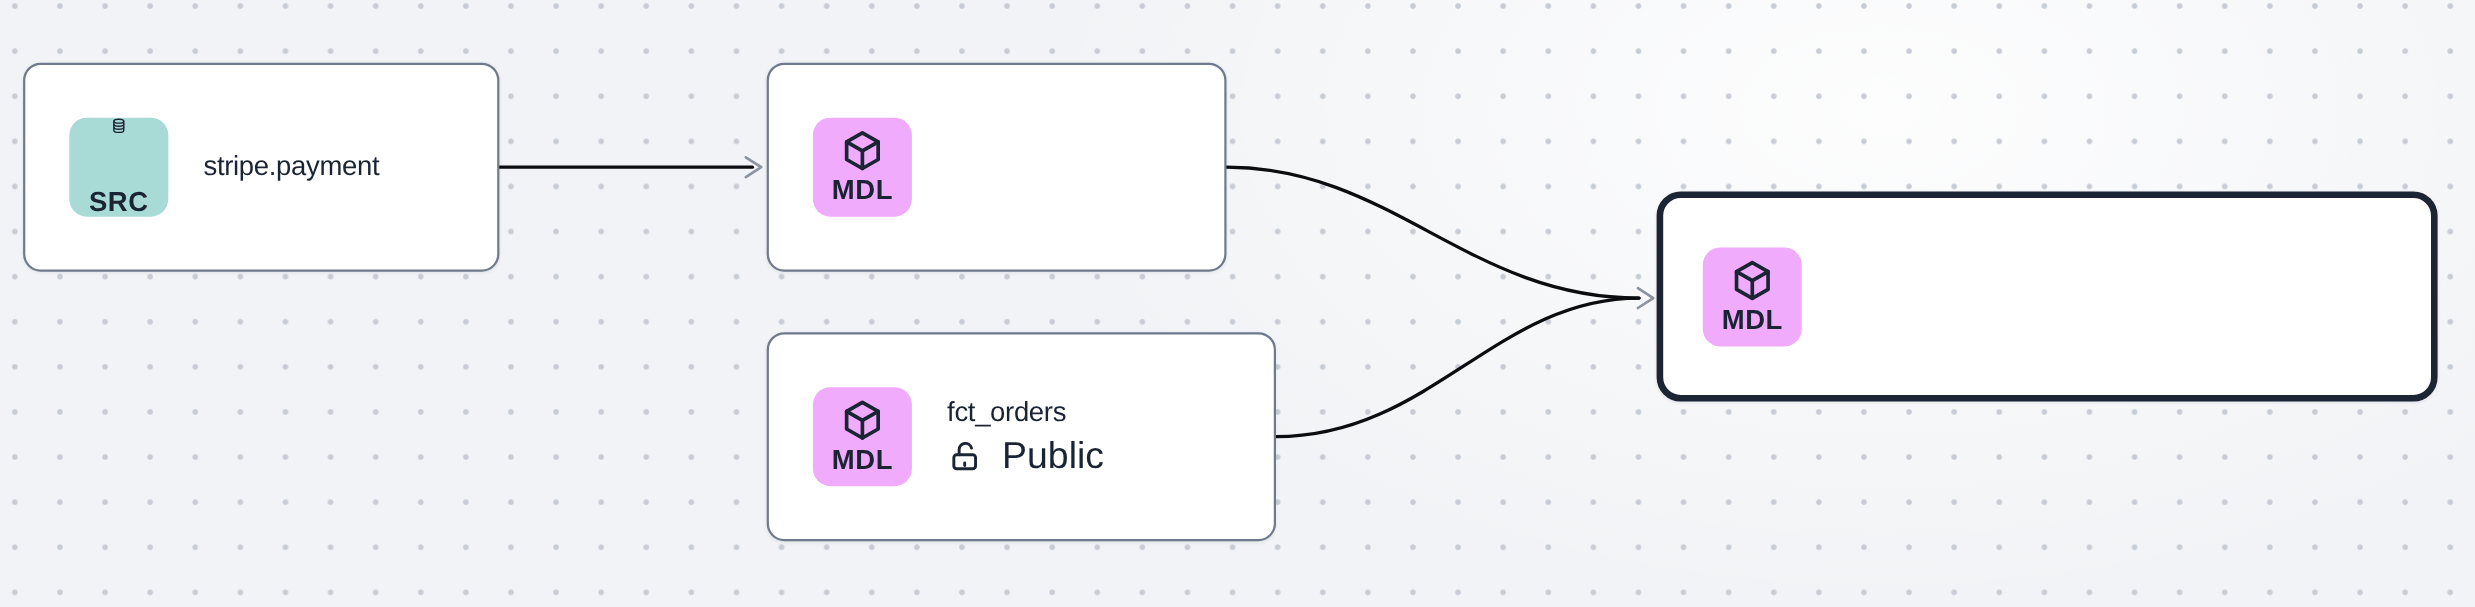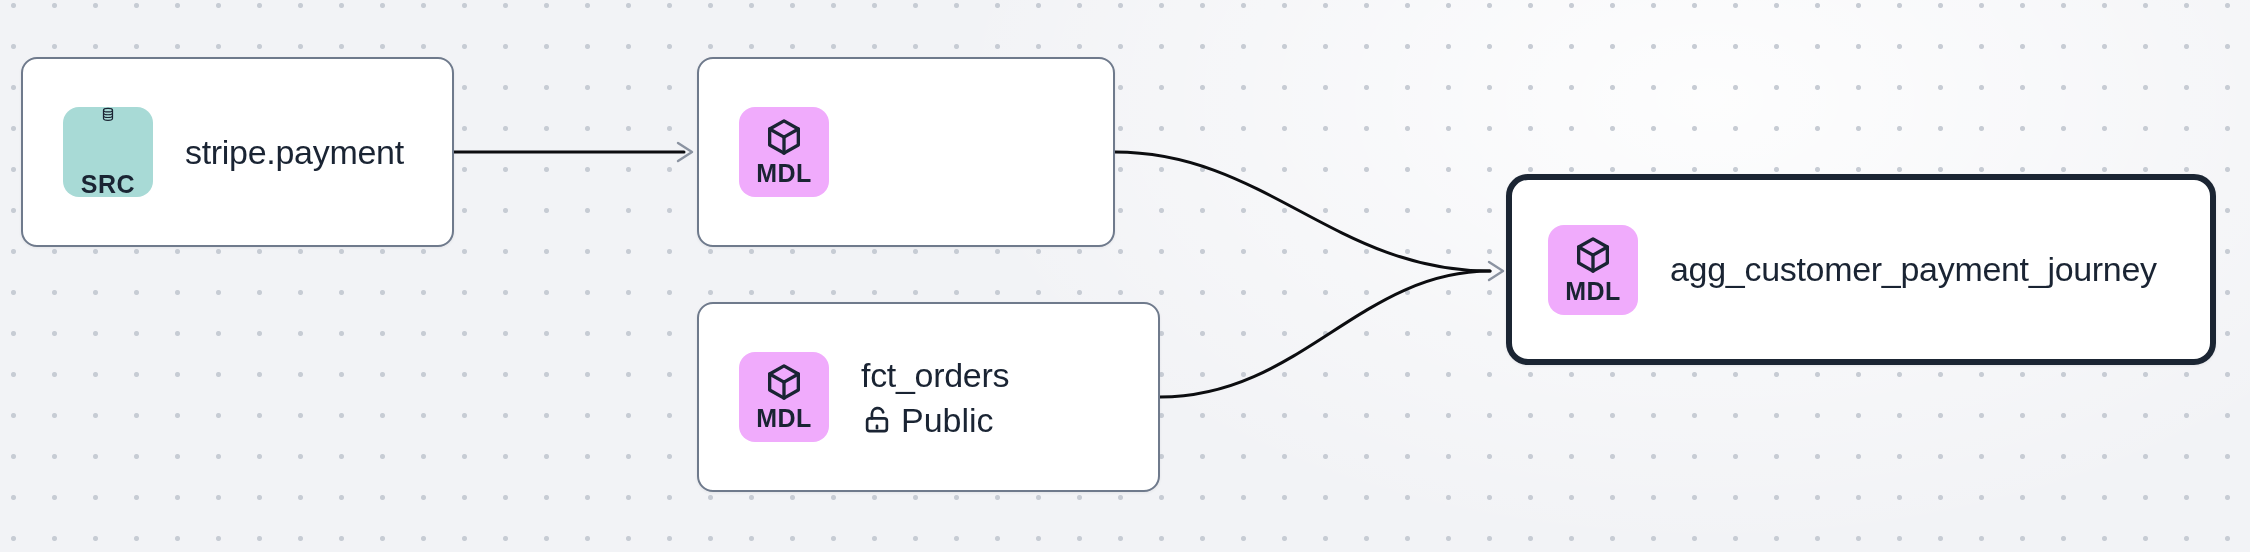--- a/index.html
+++ b/index.html
@@ -36,25 +36,25 @@
     display:flex;flex-direction:column;align-items:center;justify-content:center;
     color:#1a2433;
   }
   .badge--src{background:#a8dad6;gap:46px;}
   .badge--mdl{background:#f0abfc;}
   .badge svg{width:40px;height:40px;display:block;}
   .badge-label{font-size:25px;font-weight:600;letter-spacing:.5px;line-height:1.05;margin-top:3px;color:#1a2433;}
 
   .node-text{display:flex;flex-direction:column;justify-content:center;}
   .node-title{
-    font-size:34px;font-weight:500;color:#1a2433;letter-spacing:-0.3px;
+    font-size:25px;font-weight:500;color:#1a2433;letter-spacing:-0.3px;
     white-space:nowrap;line-height:1.25;
   }
   .node-meta{
-    display:flex;align-items:center;gap:8px;margin-top:4px;
+    display:flex;align-items:center;gap:18px;margin-top:4px;
     font-size:34px;font-weight:400;color:#1a2433;white-space:nowrap;
   }
   .node-meta svg{width:32px;height:32px;display:block;}
 </style>
 </head>
 <body>
 
 <div class="canvas">
 
   <svg class="edge-layer" viewBox="0 0 2250 552" xmlns="http://www.w3.org/2000/svg">
@@ -115,18 +115,15 @@
 
   <div class="node node--selected" style="left:1506px;top:174px;width:710px;height:191px;">
     <div class="badge badge--mdl">
       <svg viewBox="0 0 24 24" fill="none" stroke="#1a2433" stroke-width="2" stroke-linecap="round" stroke-linejoin="round">
         <path d="M12 2.3l8.6 4.9v9.6L12 21.7l-8.6-4.9V7.2z"></path>
         <path d="M3.4 7.2L12 12.1l8.6-4.9"></path>
         <path d="M12 12.1v9.6"></path>
       </svg>
       <span class="badge-label">MDL</span>
     </div>
-    <div class="node-text">
-      <div class="node-title">agg_customer_payment_journey</div>
-    </div>
   </div>
 
 </div>
 
 </body></html>

